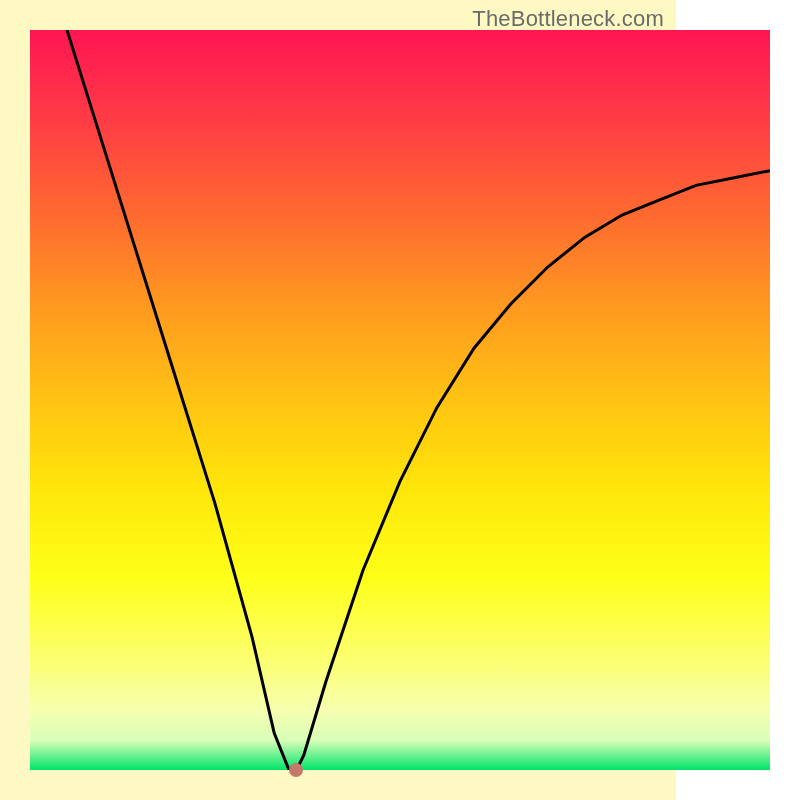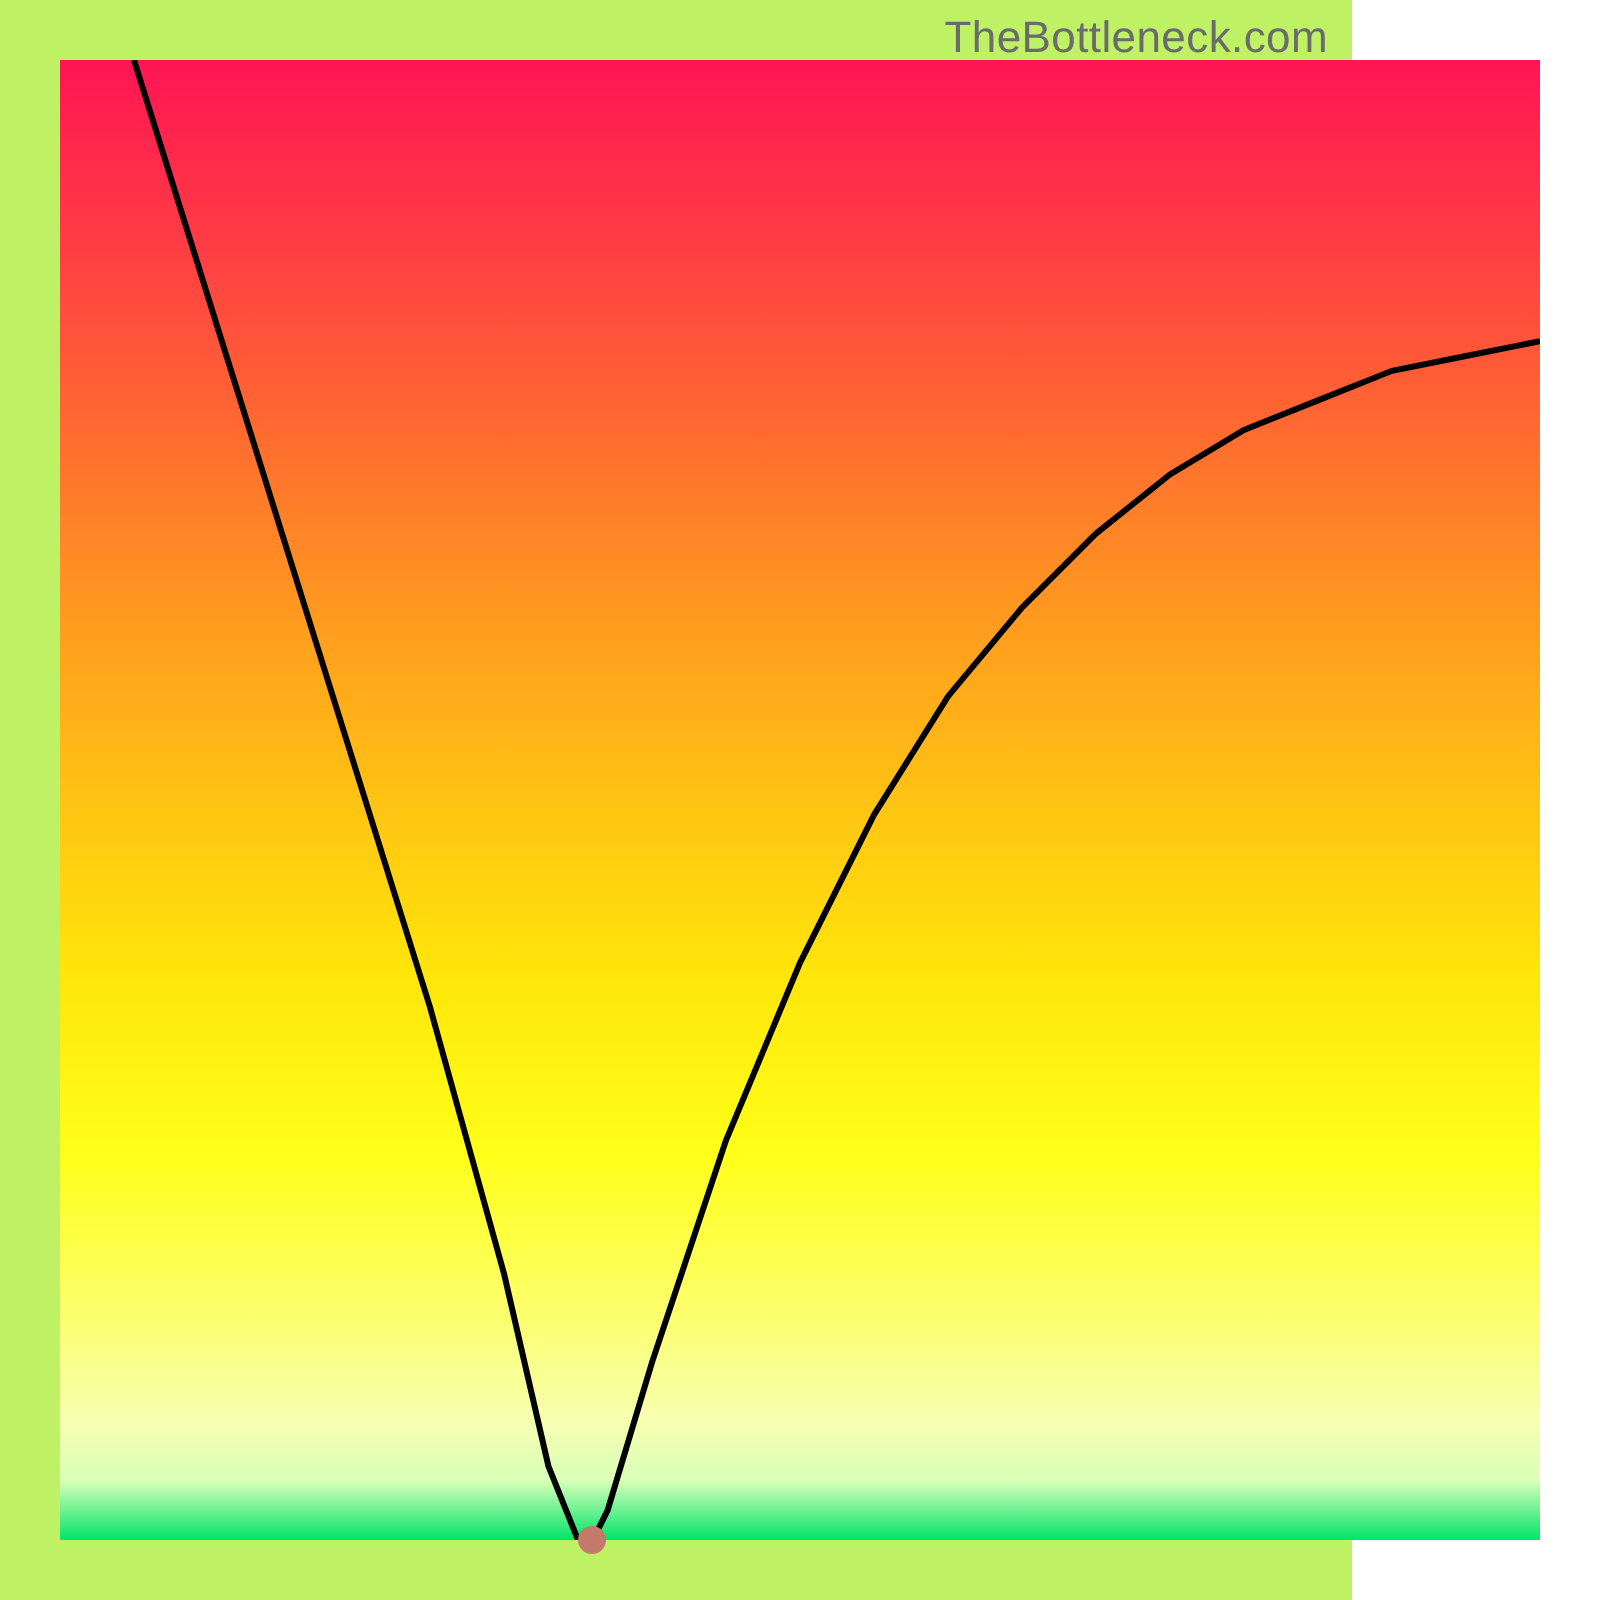--- a/index.html
+++ b/index.html
@@ -1,16 +1,16 @@
 <!DOCTYPE html>
 <html><head>
 <meta charset="utf-8">
 <style>
 html,body{margin:0;padding:0;width:800px;height:800px;overflow:hidden;font-family:Arial,Helvetica,sans-serif}
-.stage{position:relative;width:676px;height:800px;background:#bef264}
+.stage{position:relative;width:676px;height:800px;background:#fef9c3}
 .plot-area{position:absolute;left:30px;top:30px;width:740px;height:740px;
  background:linear-gradient(to bottom,
   #ff1553 0%,
   #ff3b45 12%,
   #ff6a30 25%,
   #ff9820 37%,
   #ffc313 50%,
   #ffe60a 62%,
   #feff19 74%,
   #fcff66 84%,

